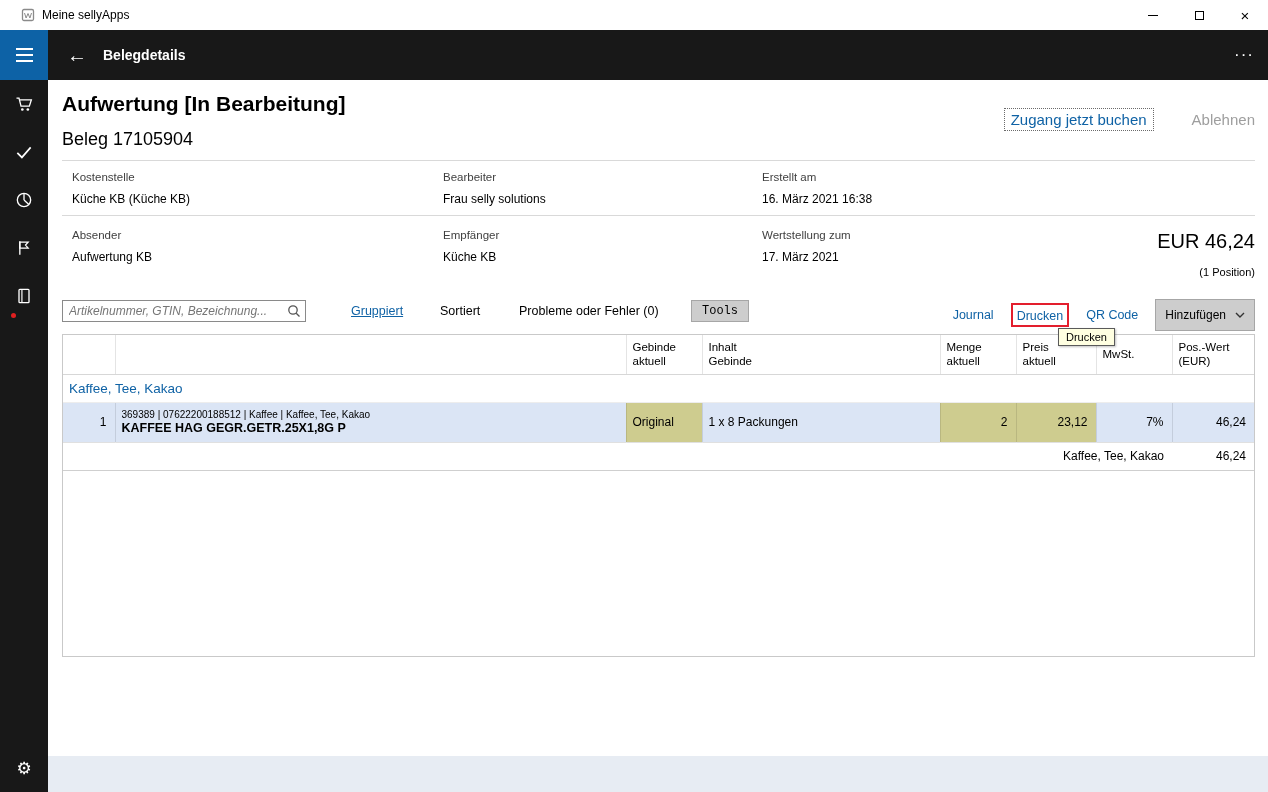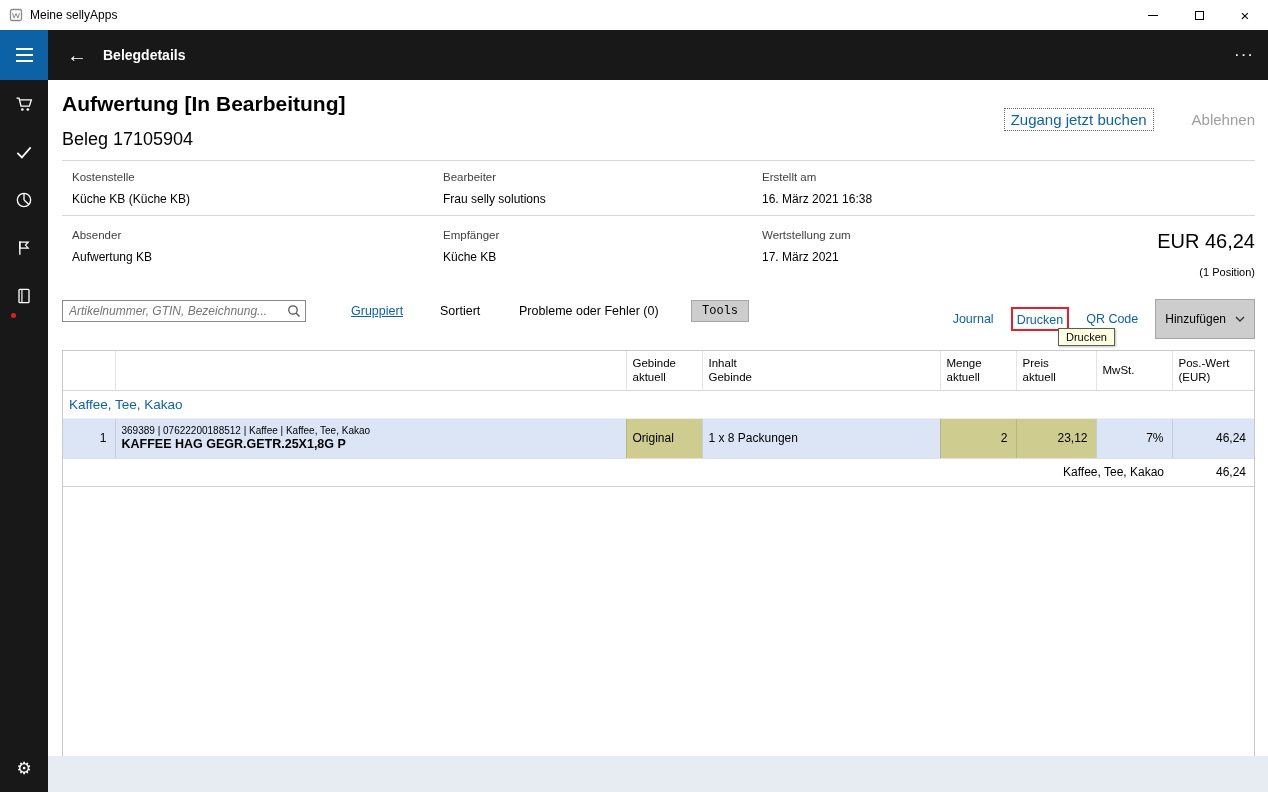--- a/index.html
+++ b/index.html
@@ -1,20 +1,20 @@
 <!DOCTYPE html>
 <html><head>
 <meta charset="utf-8">
 <style>
   *{box-sizing:border-box;margin:0;padding:0}
   html,body{width:1268px;height:792px}
   body{position:relative;font-family:"Liberation Sans",sans-serif;background:#fff;color:#000;overflow:hidden}
 
   
-  .titlebar{position:absolute;left:0;top:0;width:1268px;height:30px;background:#fff;display:flex;align-items:center;padding-left:9px}
+  .titlebar{position:absolute;left:0;top:0;width:1268px;height:30px;background:#fff;display:flex;align-items:center;padding-left:21px}
   .app-title{font-size:12px;margin-left:7px}
   .win-controls{position:absolute;right:0;top:0;height:30px;display:flex}
   .win-btn{width:46px;height:30px;display:flex;align-items:center;justify-content:center;font-size:15px;background:#fff;border:none;font-family:inherit}
   .min-glyph{width:10px;height:1px;background:#000}
   .max-glyph{width:9px;height:9px;border:1px solid #000}
 
   
   .appbar{position:absolute;left:0;top:30px;width:1268px;height:50px;background:#181818;color:#fff}
   .hamburger{position:absolute;left:0;top:0;width:48px;height:50px;background:#0d62a6;display:flex;flex-direction:column;align-items:center;justify-content:center;gap:4px;border:none}
   .hamburger i{display:block;width:17px;height:2px;background:#fff}
@@ -50,25 +50,25 @@
   .search-input::placeholder{font-style:italic;color:#767676}
   .search-icon{position:absolute;right:5px;top:4px}
   .tb-link{position:absolute;top:304px;font-size:12.5px;text-decoration:none;color:#000}
   .blue{color:#0f62a5}
   .u{text-decoration:underline}
   .lg{left:351px}.ls{left:440px}.lp{left:519px}
   .tools-btn{position:absolute;left:691px;top:300px;font-size:12px;background:#cdcdcd;border:1px solid #a6a6a6;padding:3px 10px;font-family:Liberation Mono, monospace}
   .toolbar-right{position:absolute;right:13px;top:299px;display:flex;align-items:center;gap:17px}
   .toolbar-right a{font-size:12.5px;text-decoration:none}
   .red-box{border:2px solid #e31e2d;padding:1px 4px}
-  .add-btn{display:flex;align-items:center;gap:9px;background:#cdcdcd;border:1px solid #a6a6a6;font-size:12px;padding:10px 9px;font-family:inherit;height:40px}
+  .add-btn{display:flex;align-items:center;gap:9px;background:#cdcdcd;border:1px solid #a6a6a6;font-size:12px;padding:10px 9px;font-family:inherit;height:32px}
   .tooltip{position:absolute;left:1058px;top:328px;background:#ffffe1;border:1px solid #5a5a5a;font-size:11px;padding:2px 7px;z-index:5;box-shadow:1px 1px 2px rgba(0,0,0,.25)}
 
   
-  .table-wrap{position:absolute;left:62px;top:350px;width:1193px;height:415px;border:1px solid #c9c9c9;background:#fff}
+  .table-wrap{position:absolute;left:62px;top:334px;width:1193px;height:323px;border:1px solid #c9c9c9;background:#fff}
   table{width:100%;height:100%;border-collapse:collapse;table-layout:fixed;font-size:12px}
   th{font-weight:400;font-size:11.5px;text-align:left;vertical-align:middle;padding:3px 6px;border-right:1px solid #e4e4e4;border-bottom:1px solid #d7d7d7;line-height:1.25}
   th:last-child{border-right:none}
   .th2{display:inline-block;max-width:56px}
   tr.head-row{height:39px}
   tr.group-row{height:28px}
   tr.group-row td{color:#0f62a5;font-size:13.5px;padding:4px 6px;border-bottom:1px solid #ededed}
   tr.data-row{height:40px;background:#dbe5f5}
   tr.data-row td{padding:2px 6px;vertical-align:middle;border-right:1px solid rgba(0,0,0,.10)}
   tr.data-row td:last-child{border-right:none}

